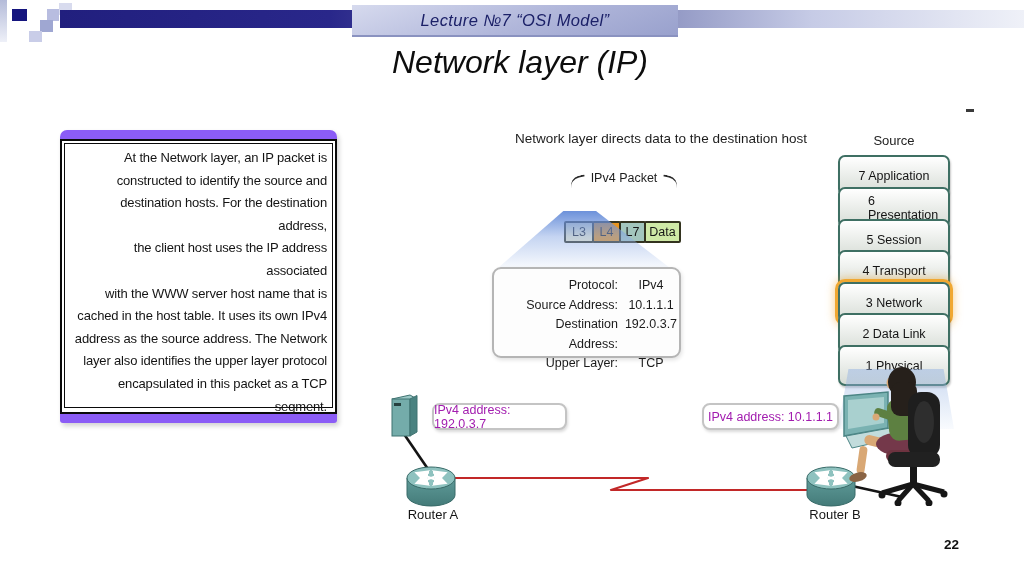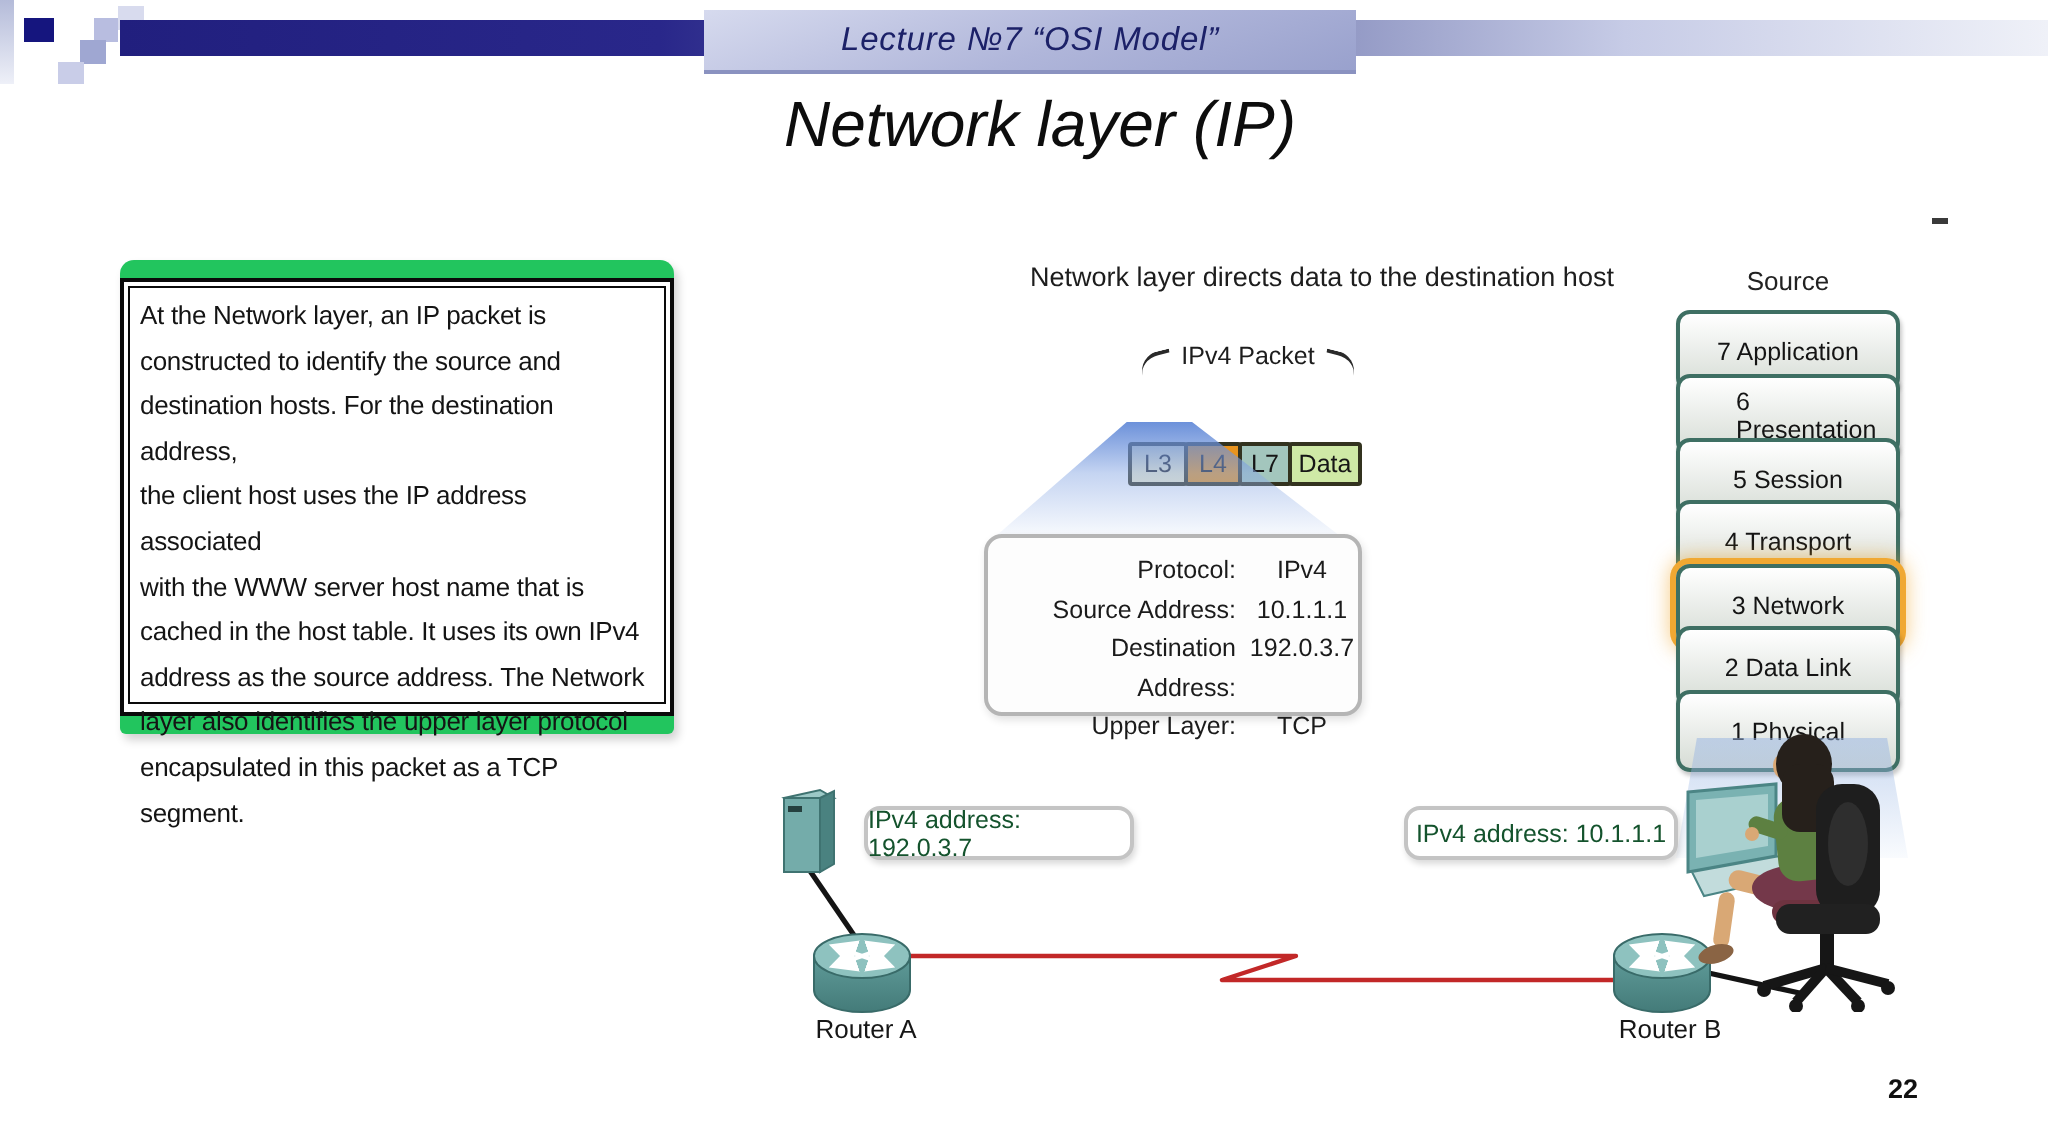--- a/index.html
+++ b/index.html
@@ -14,22 +14,22 @@
     background:linear-gradient(to right,#211f7e 0%,#29278a 28%,#7f86b8 58%,#c6cbe6 78%,#eff1f8 100%);}
   .lecture-box{left:352px;top:5px;width:326px;height:30px;
     background:linear-gradient(160deg,#d6daee 0%,#b0b6da 55%,#99a1cd 100%);
     border-bottom:2px solid #8a92c0;display:flex;align-items:center;justify-content:center;}
   .lecture-box span{font-style:italic;font-size:16.5px;color:#1c2168;letter-spacing:.4px;}
 
   .page-title{left:250px;top:44px;width:540px;text-align:center;
     font-style:italic;font-size:32px;color:#0d0d0d;}
 
   
-  .descbox{left:60px;top:130px;width:277px;height:237px;background:#22c55e;
-    border-radius:7px 7px 3px 3px;box-shadow:2px 3px 5px rgba(0,0,0,.18);box-sizing:border-box;padding-top:9px;}
+  .descbox{left:60px;top:130px;width:277px;height:293px;background:#8b5cf6;
+    border-radius:7px 7px 3px 3px;box-shadow:2px 3px 5px rgba(0,0,0,.18);box-sizing:border-box;padding-top:9px;text-align:right;}
   .descbox .inner1{background:#fff;border:2px solid #0a0a0a;height:calc(100% - 9px);box-sizing:border-box;}
   .descbox .inner2{border:1px solid #0a0a0a;margin:2px;height:calc(100% - 6px);box-sizing:border-box;
     padding:3px 5px;}
   .descbox p{margin:0;font-size:13px;line-height:22.6px;letter-spacing:-0.15px;white-space:pre-line;color:#141414;}
 
   
   .caption{left:481px;top:131px;width:360px;text-align:center;font-size:13.5px;color:#1d1d1d;}
   .pkt-label{left:544px;top:171px;width:160px;text-align:center;font-size:12.5px;color:#1d1d1d;}
   .curve{position:absolute;width:16px;height:9px;border-top:2px solid #2a2a2a;}
   .curve.l{left:570px;top:176px;border-top-left-radius:10px;transform:rotate(-14deg);}
@@ -56,21 +56,21 @@
     display:flex;align-items:center;justify-content:center;font-size:12.5px;color:#141414;
     box-shadow:1px 2px 2px rgba(0,0,0,.22);}
   .osi-hl{box-shadow:0 0 0 3px var(--hl,#f0a832),0 0 10px 3px rgba(240,168,50,.6);}
 
   .funnel2{left:838px;top:369px;width:116px;height:60px;z-index:0;
     clip-path:polygon(9% 0,91% 0,100% 100%,0 100%);
     background:linear-gradient(to bottom,rgba(148,178,226,.5),rgba(205,223,246,.12));}
 
   
   .iplabel{position:absolute;height:27px;background:#fff;border:2px solid #c4c4c4;border-radius:8px;
-    box-sizing:border-box;display:flex;align-items:center;justify-content:center;font-size:12.5px;color:#14532d;
+    box-sizing:border-box;display:flex;align-items:center;justify-content:center;font-size:12.5px;color:#a21caf;
     box-shadow:1px 2px 3px rgba(0,0,0,.15);z-index:3;}
   .rlabel{position:absolute;width:70px;text-align:center;font-size:13px;color:#161616;z-index:3;}
 
   .lines{left:0;top:0;z-index:1;pointer-events:none;}
   .node{z-index:2;}
 
   .page-num{left:944px;top:537px;font-size:13.5px;font-weight:bold;color:#111;}
   .stray{left:966px;top:109px;width:8px;height:3px;background:#3a3a3a;}
 </style>
 </head>

